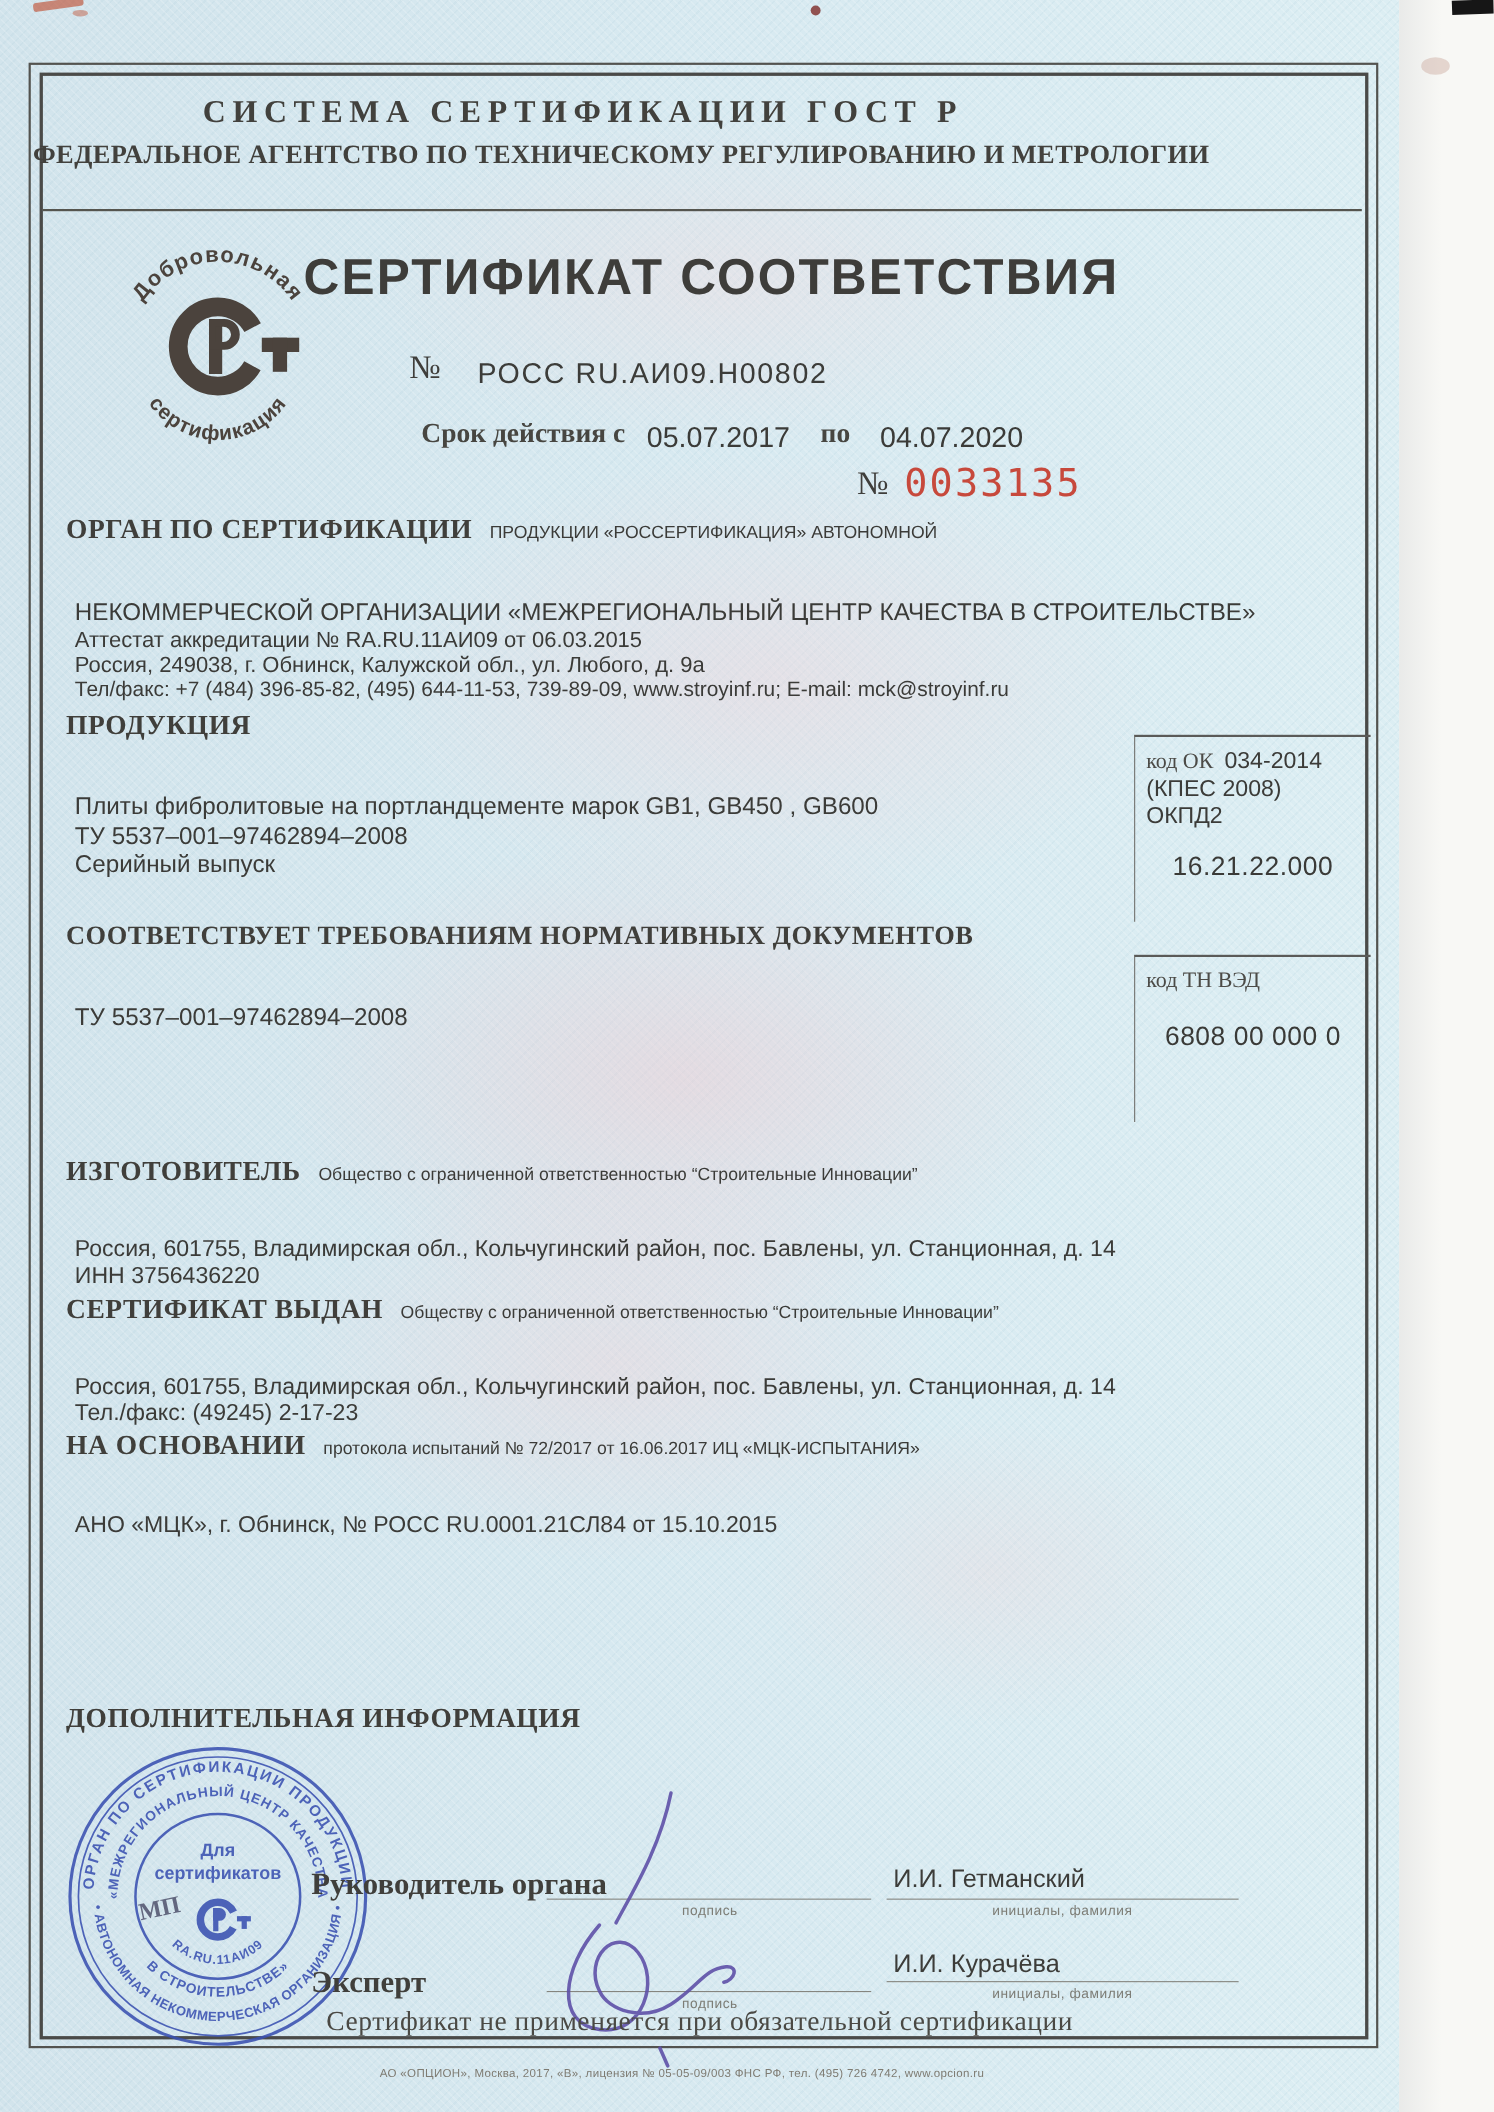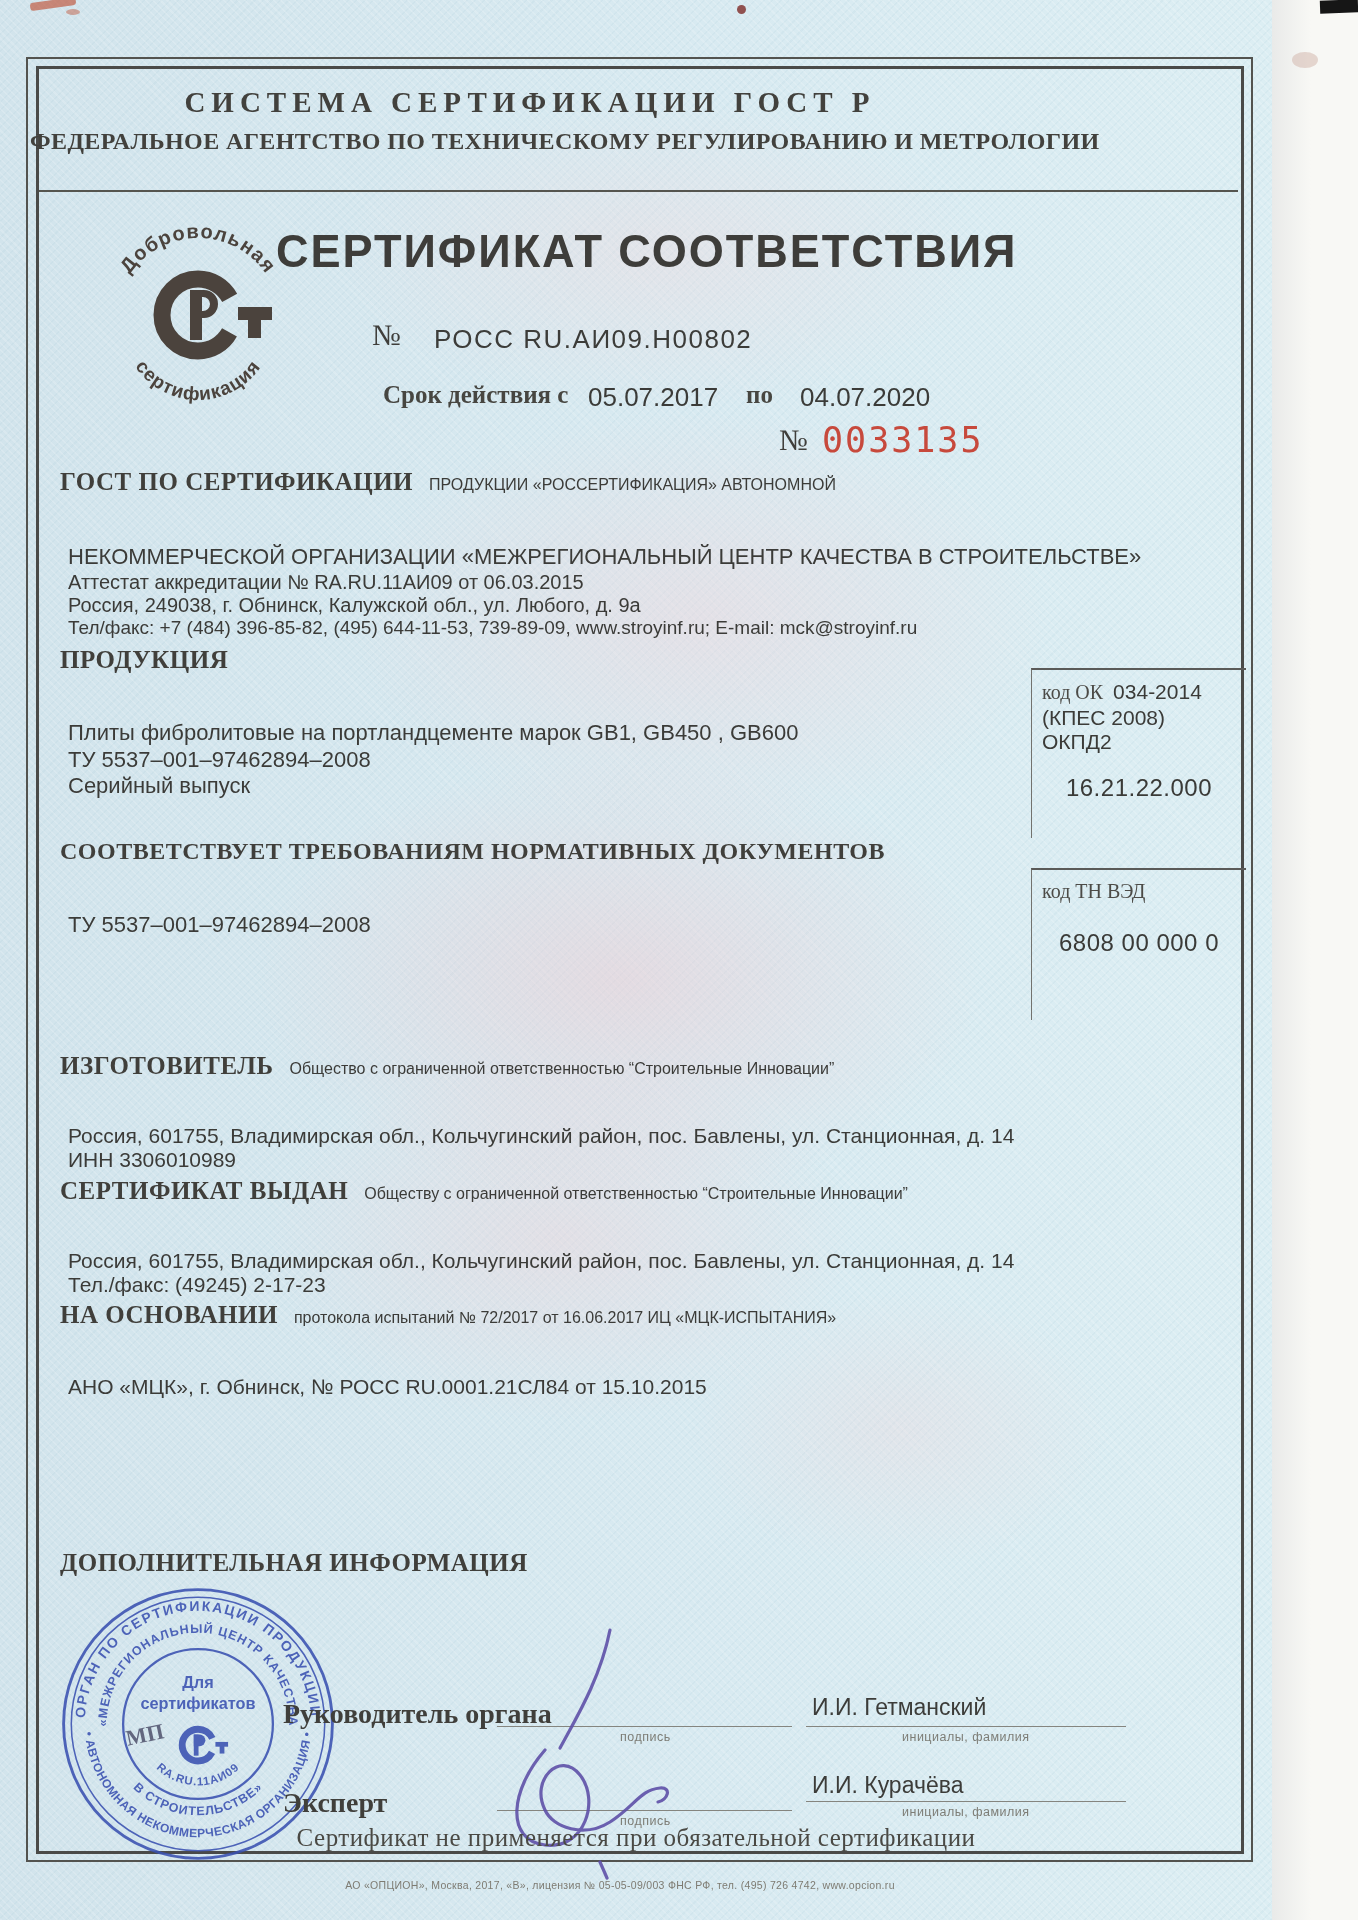--- a/index.html
+++ b/index.html
@@ -104,21 +104,21 @@
 
     <span class="numlbl valid-l">Срок действия с</span>
     <span class="valid-from">05.07.2017</span>
     <span class="numlbl valid-po">по</span>
     <span class="valid-to">04.07.2020</span>
 
     <span class="numlbl formnum-l">№</span>
     <span class="formnum-v">0033135</span>
 
     <div class="sec" style="left:60px;top:468px;">
-      <span class="slabel">ГОСТ ПО СЕРТИФИКАЦИИ</span><span class="sinline">ПРОДУКЦИИ «РОССЕРТИФИКАЦИЯ» АВТОНОМНОЙ</span>
+      <span class="slabel">ОРГАН ПО СЕРТИФИКАЦИИ</span><span class="sinline">ПРОДУКЦИИ «РОССЕРТИФИКАЦИЯ» АВТОНОМНОЙ</span>
     </div>
     <div class="bline" style="left:68px;top:500px;font-size:22px;">НЕКОММЕРЧЕСКОЙ ОРГАНИЗАЦИИ «МЕЖРЕГИОНАЛЬНЫЙ ЦЕНТР КАЧЕСТВА В СТРОИТЕЛЬСТВЕ»</div>
     <div class="bline" style="left:68px;top:527px;font-size:20px;">Аттестат аккредитации № RA.RU.11АИ09 от 06.03.2015</div>
     <div class="bline" style="left:68px;top:550px;font-size:20px;">Россия, 249038, г. Обнинск, Калужской обл., ул. Любого, д. 9а</div>
     <div class="bline" style="left:68px;top:573px;font-size:19px;">Тел/факс: +7 (484) 396-85-82, (495) 644-11-53, 739-89-09, www.stroyinf.ru; E-mail: mck@stroyinf.ru</div>
 
     <div class="sec" style="left:60px;top:646px;">
       <span class="slabel">ПРОДУКЦИЯ</span>
     </div>
     <div class="bline" style="left:68px;top:676px;font-size:22px;">Плиты фибролитовые на портландцементе марок GB1, GB450 , GB600</div>
@@ -142,21 +142,21 @@
       <div class="c-row">
         <span class="c-label">код ТН ВЭД</span>
       </div>
       <div class="c-code" style="margin-top:26px;">6808 00 000 0</div>
     </div>
 
     <div class="sec" style="left:60px;top:1052px;">
       <span class="slabel">ИЗГОТОВИТЕЛЬ</span><span class="sinline">Общество с ограниченной ответственностью “Строительные Инновации”</span>
     </div>
     <div class="bline" style="left:68px;top:1080px;">Россия, 601755, Владимирская обл., Кольчугинский район, пос. Бавлены, ул. Станционная, д. 14</div>
-    <div class="bline" style="left:68px;top:1104px;">ИНН 3306010989</div>
+    <div class="bline" style="left:68px;top:1104px;">ИНН 3756436220</div>
 
     <div class="sec" style="left:60px;top:1177px;">
       <span class="slabel">СЕРТИФИКАТ ВЫДАН</span><span class="sinline">Обществу с ограниченной ответственностью “Строительные Инновации”</span>
     </div>
     <div class="bline" style="left:68px;top:1205px;">Россия, 601755, Владимирская обл., Кольчугинский район, пос. Бавлены, ул. Станционная, д. 14</div>
     <div class="bline" style="left:68px;top:1229px;">Тел./факс: (49245) 2-17-23</div>
 
     <div class="sec" style="left:60px;top:1301px;">
       <span class="slabel">НА ОСНОВАНИИ</span><span class="sinline">протокола испытаний № 72/2017 от 16.06.2017 ИЦ «МЦК-ИСПЫТАНИЯ»</span>
     </div>

